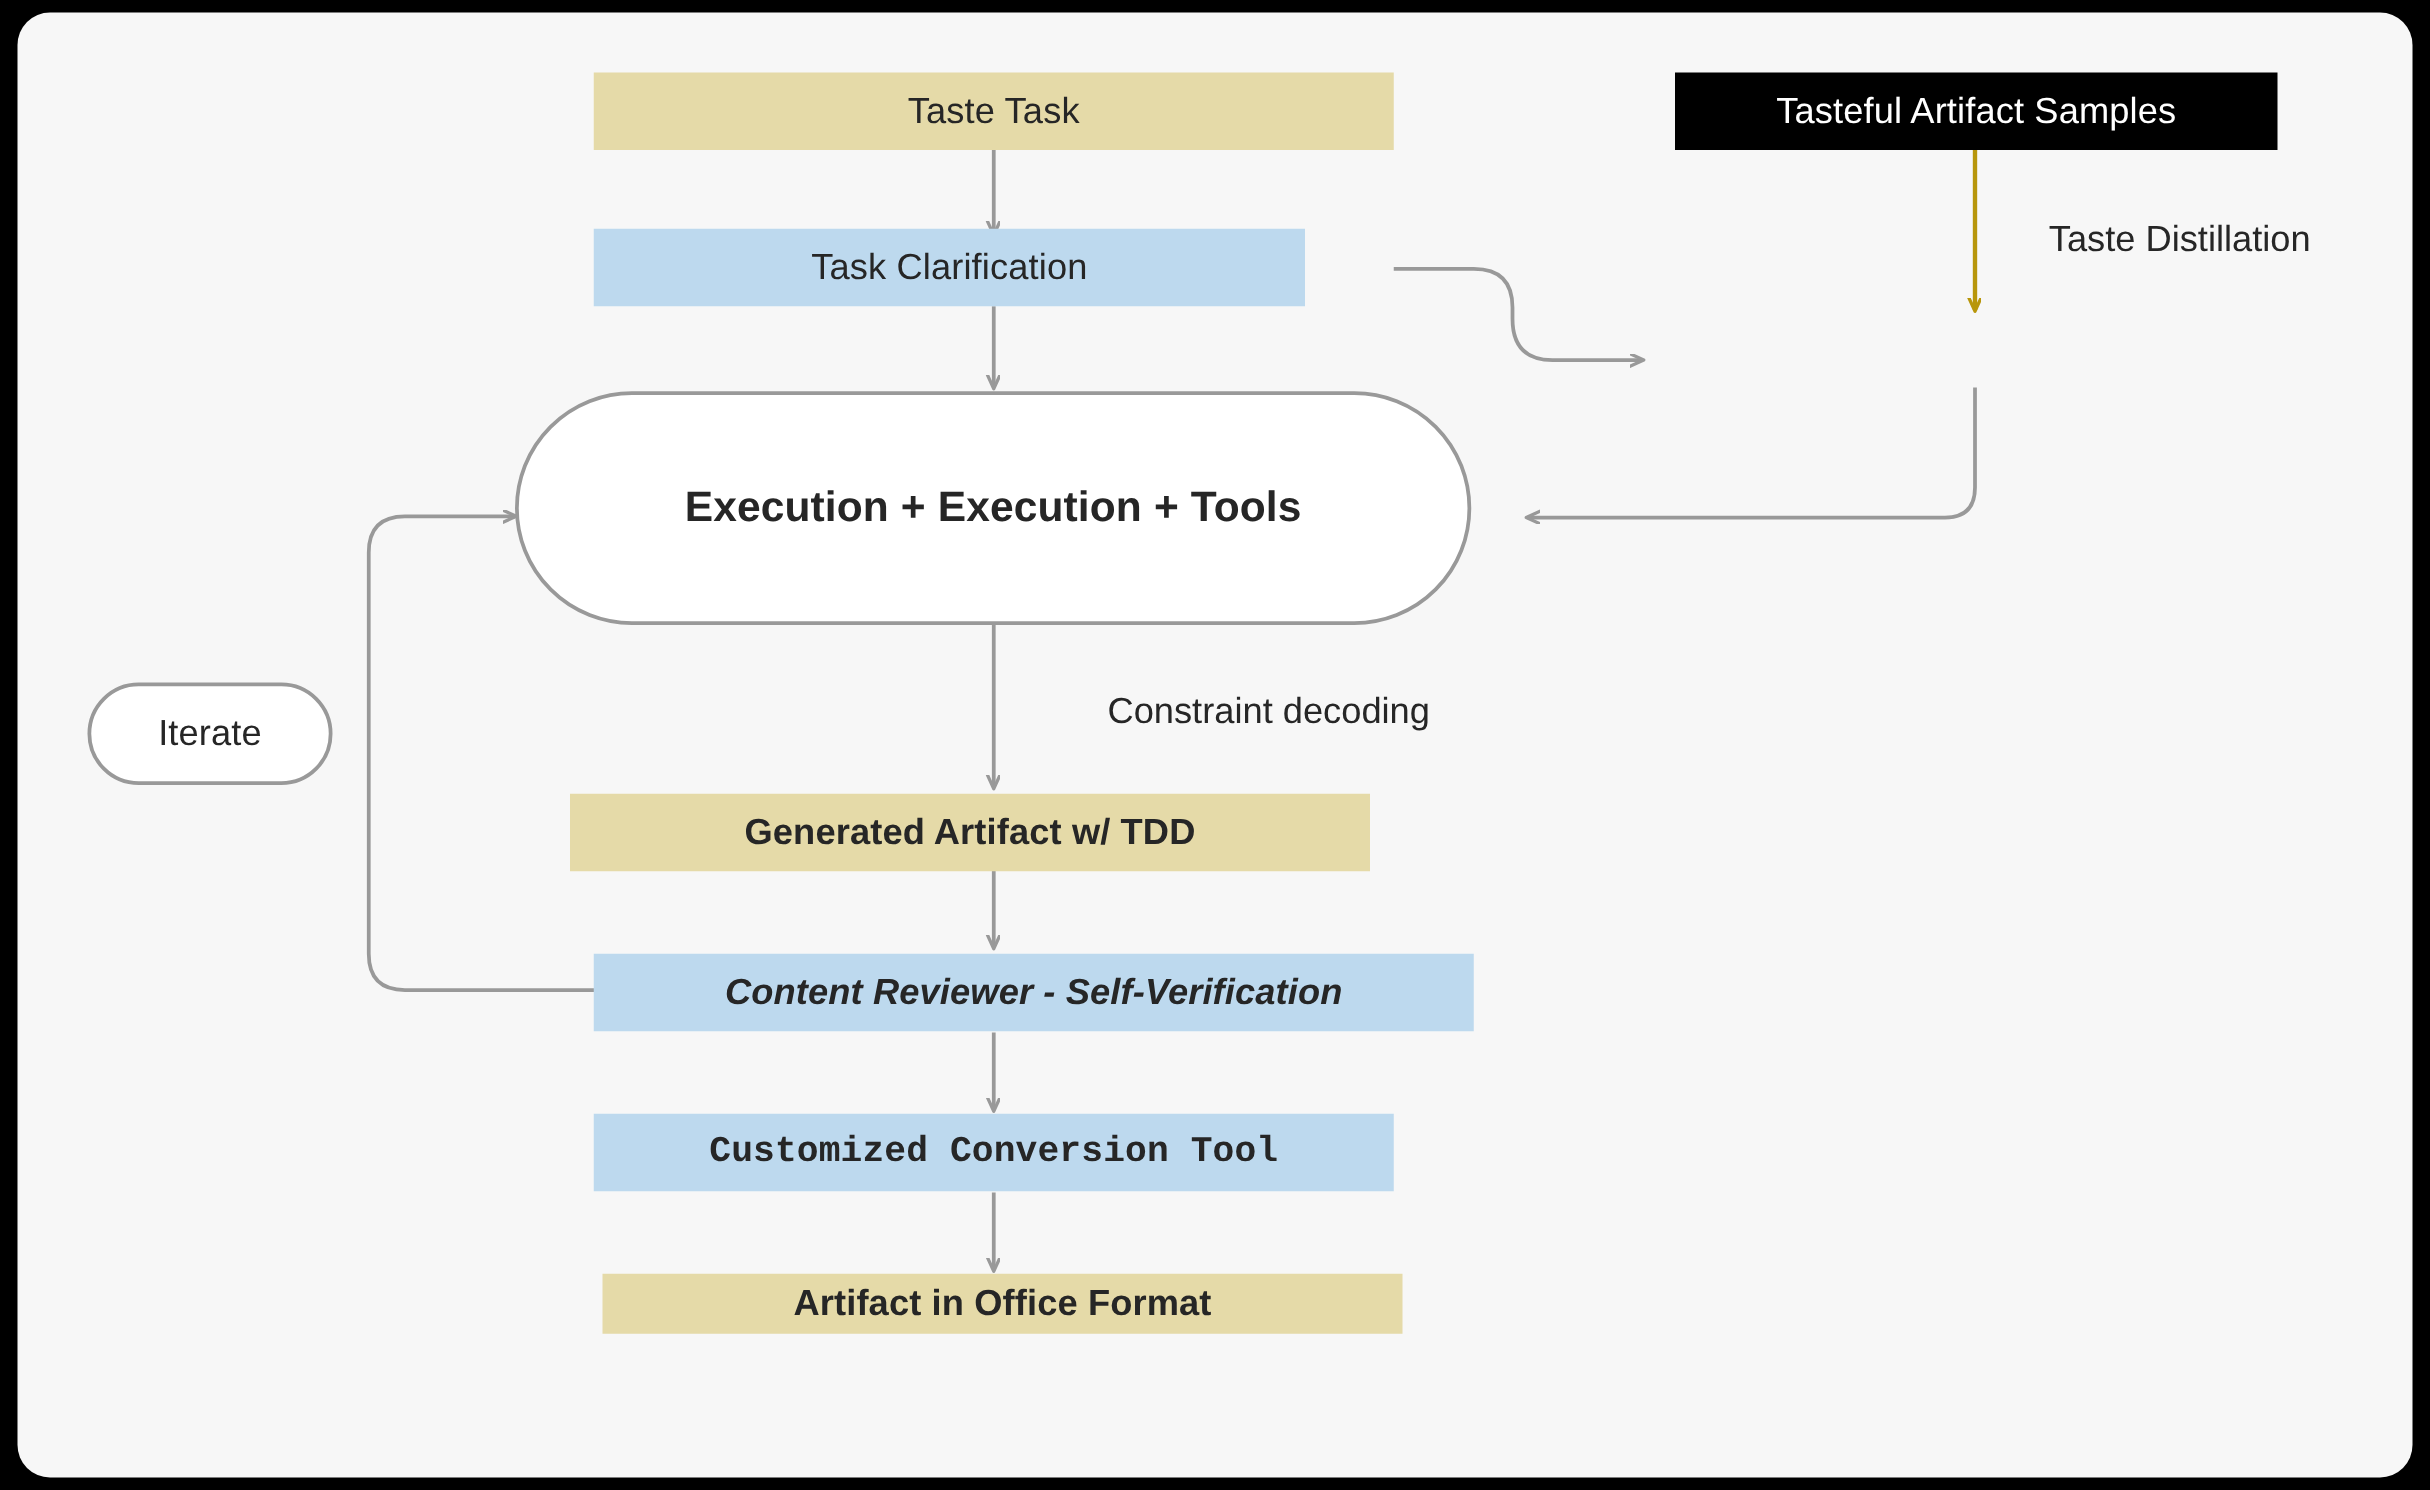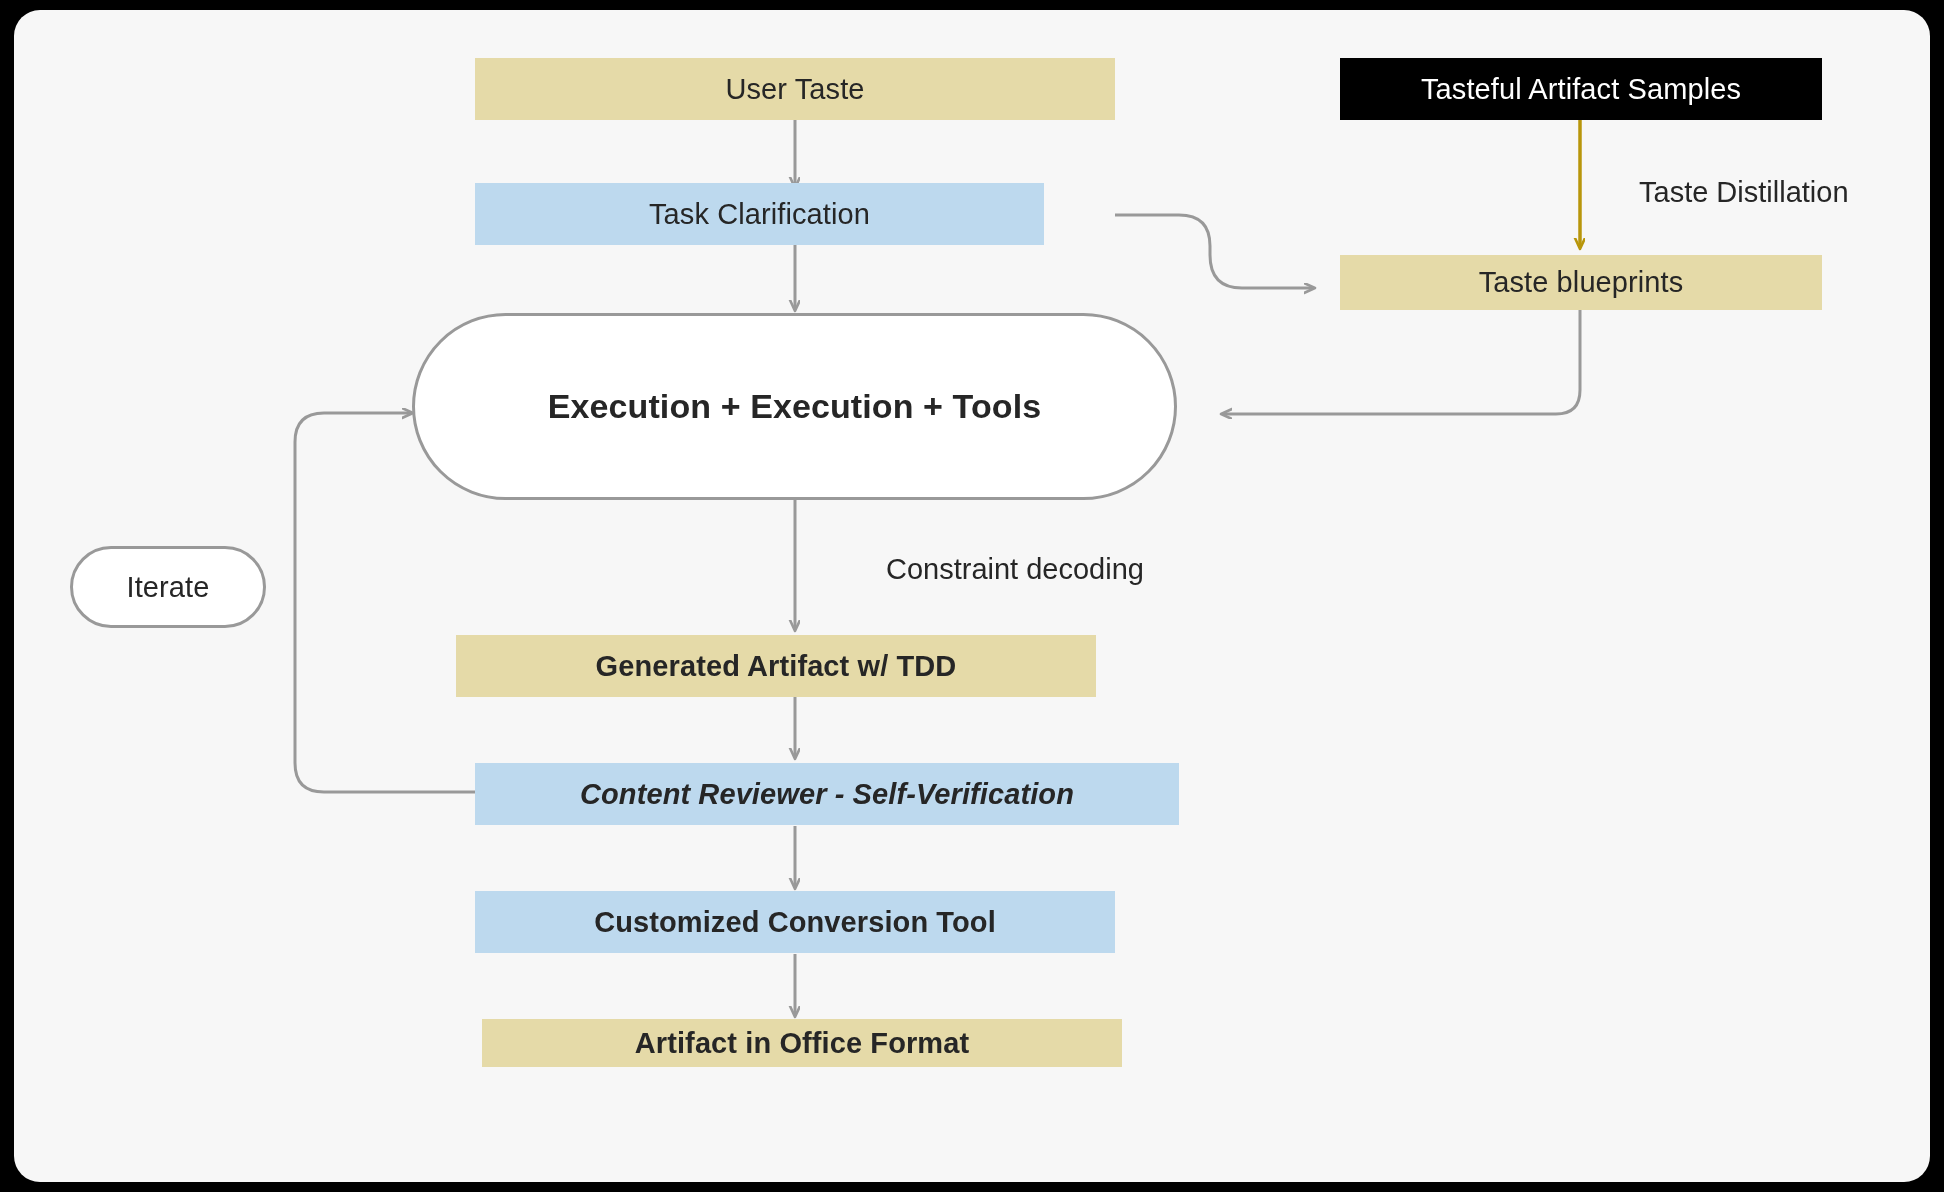--- a/index.html
+++ b/index.html
@@ -96,52 +96,49 @@
       <path d="M 781,686 L 781,748" fill="none" stroke="#999999" stroke-width="3" marker-end="url(#arrow-gray)"></path>
 
       <path d="M 466,782 L 310,782 Q 281,782 281,753 L 281,432 Q 281,403 310,403 L 398,403" fill="none" stroke="#999999" stroke-width="3" marker-end="url(#arrow-gray)"></path>
 
       <path d="M 781,816 L 781,878" fill="none" stroke="#999999" stroke-width="3" marker-end="url(#arrow-gray)"></path>
 
       <path d="M 781,944 L 781,1006" fill="none" stroke="#999999" stroke-width="3" marker-end="url(#arrow-gray)"></path>
     </svg>
 
     <div class="node beige" style="left:461px; top:48px; width:640px; height:62px;">
-      <span>User Taste</span>
+      <span>Taste Task</span>
     </div>
 
     <div class="node blue" style="left:461px; top:173px; width:569px; height:62px;">
       <span>Task Clarification</span>
     </div>
 
     <div class="node gold" style="left:1326px; top:48px; width:482px; height:62px;">
       <span>Tasteful Artifact Samples</span>
     </div>
 
-    <div class="node beige" style="left:1326px; top:245px; width:482px; height:55px;">
-      <span>Taste blueprints</span>
-    </div>
 
     <div class="node stadium bold" style="left:398px; top:303px; width:765px; height:187px; font-size:34px;">
       <span>Execution + Execution + Tools</span>
     </div>
 
     <div class="node stadium" style="left:56px; top:536px; width:196px; height:82px;">
       <span>Iterate</span>
     </div>
 
     <div class="node beige bold" style="left:442px; top:625px; width:640px; height:62px;">
       <span>Generated Artifact w/ TDD</span>
     </div>
 
     <div class="node blue bold" style="left:461px; top:753px; width:704px; height:62px;font-style:italic;">
       <span>Content Reviewer - Self-Verification</span>
     </div>
 
-    <div class="node blue bold" style="left:461px; top:881px; width:640px; height:62px;">
+    <div class="node blue bold" style="left:461px; top:881px; width:640px; height:62px;font-family:Liberation Mono, monospace;">
       <span>Customized Conversion Tool</span>
     </div>
 
     <div class="node beige bold" style="left:468px; top:1009px; width:640px; height:48px;">
       <span>Artifact in Office Format</span>
     </div>
 
     <div class="edge-label" style="left:1625px; top:166px;">
       <span>Taste Distillation</span>
     </div>

